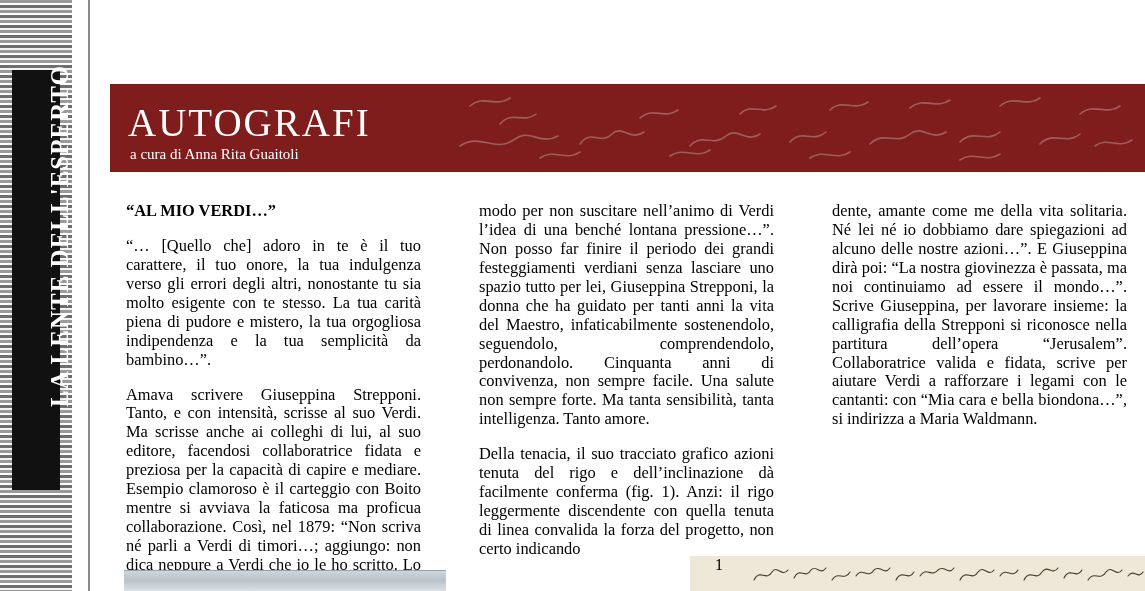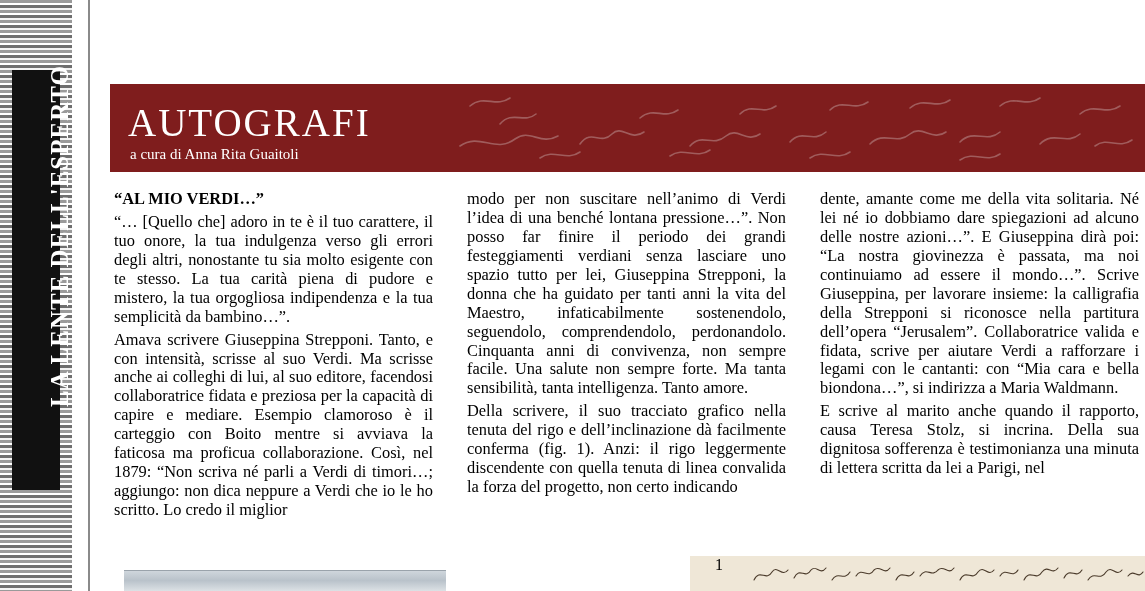--- a/index.html
+++ b/index.html
@@ -84,21 +84,21 @@
     gap:26px;
   }
   .col{
     width:327px;
     font-size:16.4px;
     line-height:1.155;
     text-align:justify;
     color:#000000;
     hyphens:auto;
   }
-  .col p{margin:4px;}
+  .col p{margin:16px;}
   .kicker{
     font-weight:bold;
     font-size:16.4px;
     margin:0 0 1px 0;
     text-align:left;
   }
   .bold-inline{font-weight:normal;}
 
   
   .fig-left{
@@ -161,26 +161,25 @@
 <div class="columns">
 
   <div class="col">
     <p class="kicker">“AL MIO VERDI…”</p>
     <p>“… [Quello che] adoro in te è il tuo carattere, il tuo onore, la tua indulgenza verso gli errori degli altri, nonostante tu sia molto esigente con te stesso. La tua carità piena di pudore e mistero, la tua orgogliosa indipendenza e la tua semplicità da bambino…”.</p>
     <p>Amava scrivere Giuseppina Strepponi. Tanto, e con intensità, scrisse al suo Verdi. Ma scrisse anche ai colleghi di lui, al suo editore, facendosi collaboratrice fidata e preziosa per la capacità di capire e mediare. Esempio clamoroso è il carteggio con Boito mentre si avviava la faticosa ma proficua collaborazione. Così, nel 1879: “Non scriva né parli a Verdi di timori…; aggiungo: non dica neppure a Verdi che io le ho scritto. Lo credo il miglior</p>
   </div>
 
   <div class="col">
     <p>modo per non suscitare nell’animo di Verdi l’idea di una benché lontana pressione…”. Non posso far finire il periodo dei grandi festeggiamenti verdiani senza lasciare uno spazio tutto per lei, Giuseppina Strepponi, la donna che ha guidato per tanti anni la vita del Maestro, infaticabilmente sostenendolo, seguendolo, comprendendolo, perdonandolo. Cinquanta anni di convivenza, non sempre facile. Una salute non sempre forte. Ma tanta sensibilità, tanta intelligenza. Tanto amore.</p>
-    <p><span>Della scrivere, il suo tracciato grafico nella tenuta del rigo e dell’inclinazione dà facilmente conferma </span><span class="bold-inline">(fig. 1)</span><span>. Anzi: il rigo leggermente discendente con quella tenuta di linea convalida la forza del progetto, non certo indicando</span></p>
+    <p><span>Della tenacia, il suo tracciato grafico azioni tenuta del rigo e dell’inclinazione dà facilmente conferma </span><span class="bold-inline">(fig. 1)</span><span>. Anzi: il rigo leggermente discendente con quella tenuta di linea convalida la forza del progetto, non certo indicando</span></p>
   </div>
 
   <div class="col">
     <p>dente, amante come me della vita solitaria. Né lei né io dobbiamo dare spiegazioni ad alcuno delle nostre azioni…”. E Giuseppina dirà poi: “La nostra giovinezza è passata, ma noi continuiamo ad essere il mondo…”. Scrive Giuseppina, per lavorare insieme: la calligrafia della Strepponi si riconosce nella partitura dell’opera “Jerusalem”. Collaboratrice valida e fidata, scrive per aiutare Verdi a rafforzare i legami con le cantanti: con “Mia cara e bella biondona…”, si indirizza a Maria Waldmann.</p>
-    <p>E scrive al marito anche quando il rapporto, causa Teresa Stolz, si incrina. Della sua dignitosa sofferenza è testimonianza una minuta di lettera scritta da lei a Parigi, nel</p>
   </div>
 
 </div>
 
 <div class="fig-left"></div>
 
 <div class="fig-right">
   <div class="num">1</div>
   <svg width="395" height="32" viewBox="0 0 395 32">
     <g stroke="#4a3a2a" stroke-width="1.1" fill="none" stroke-linecap="round">

